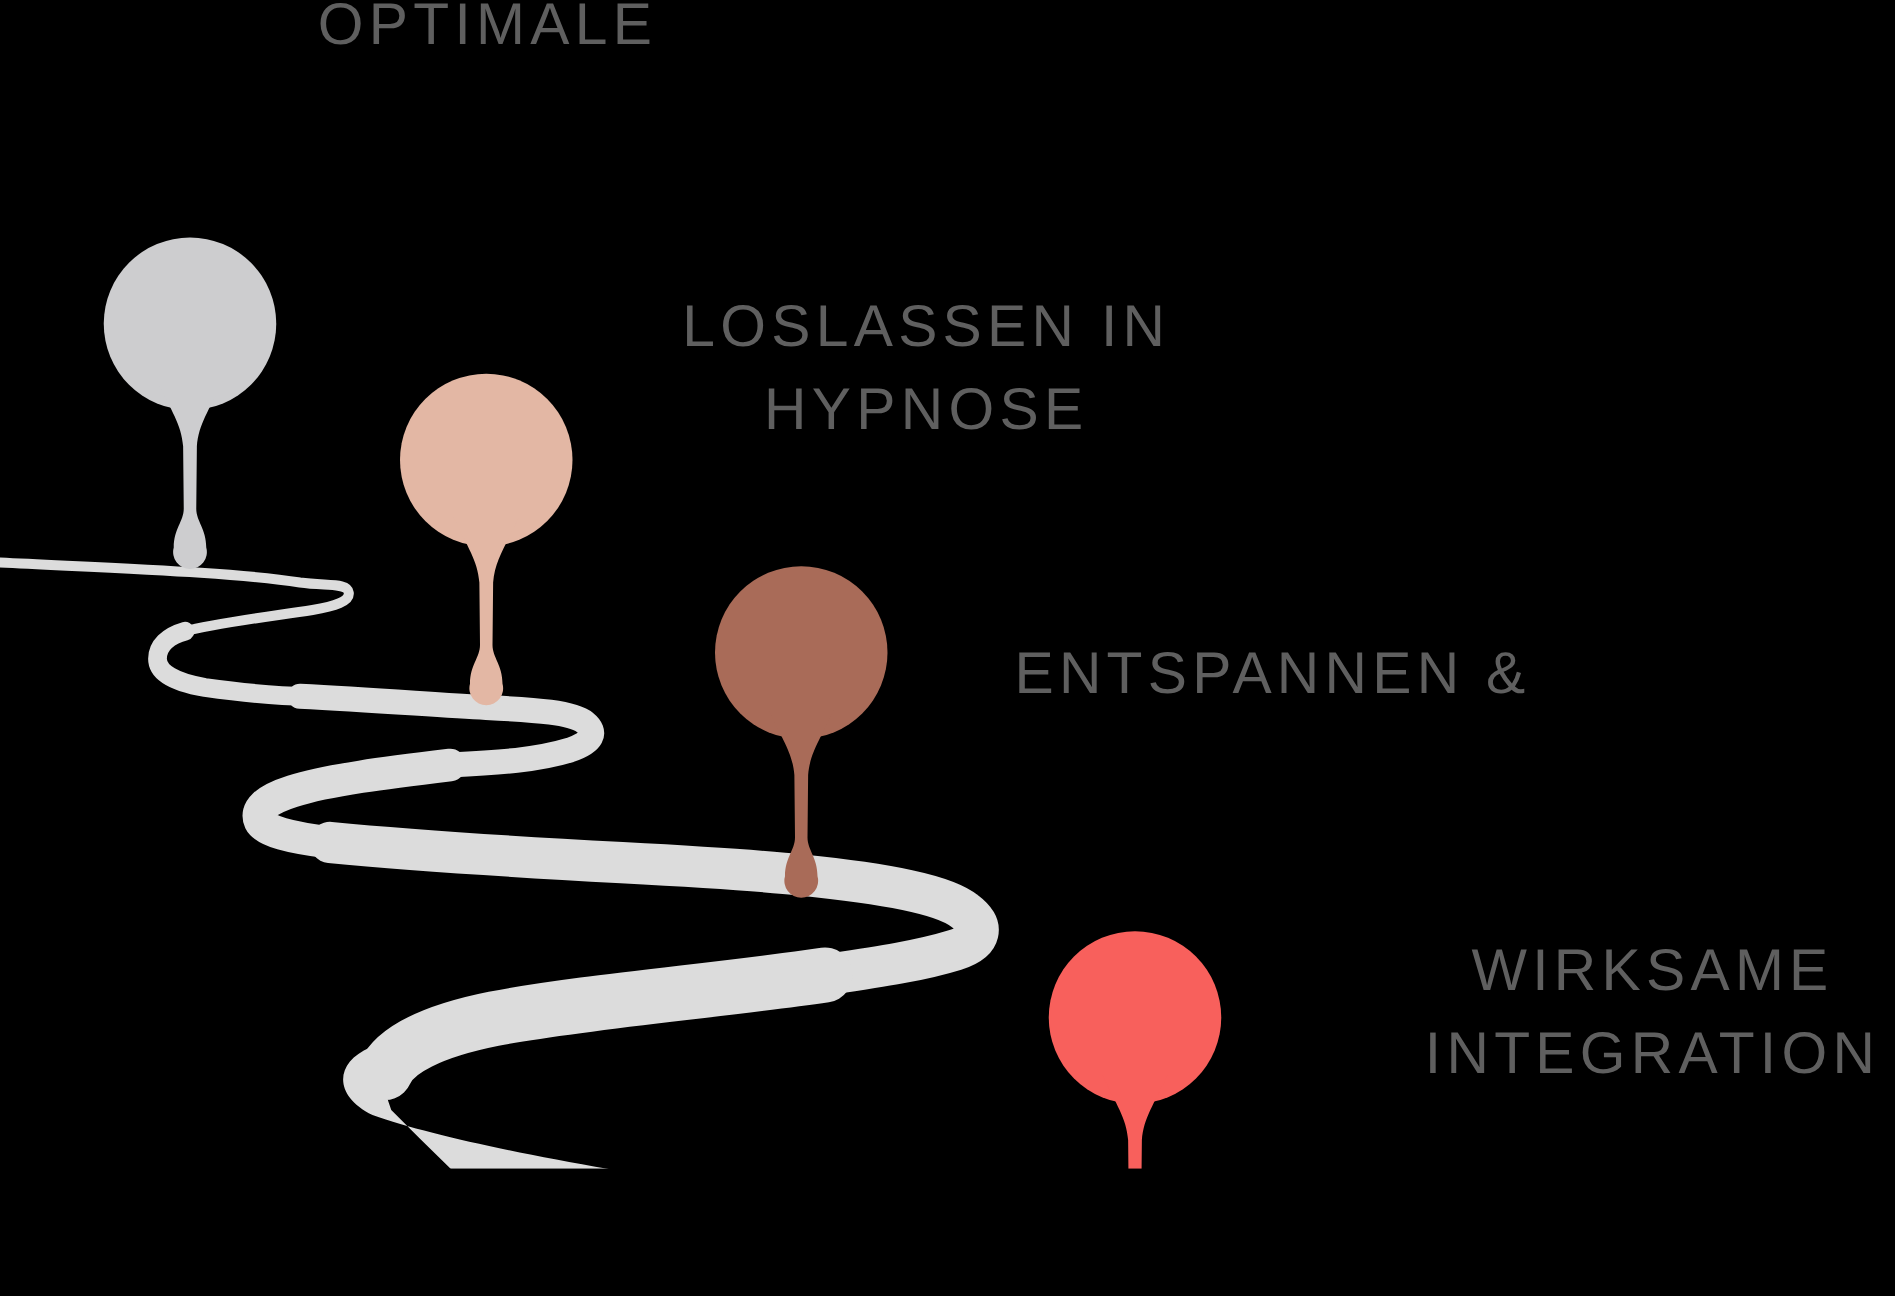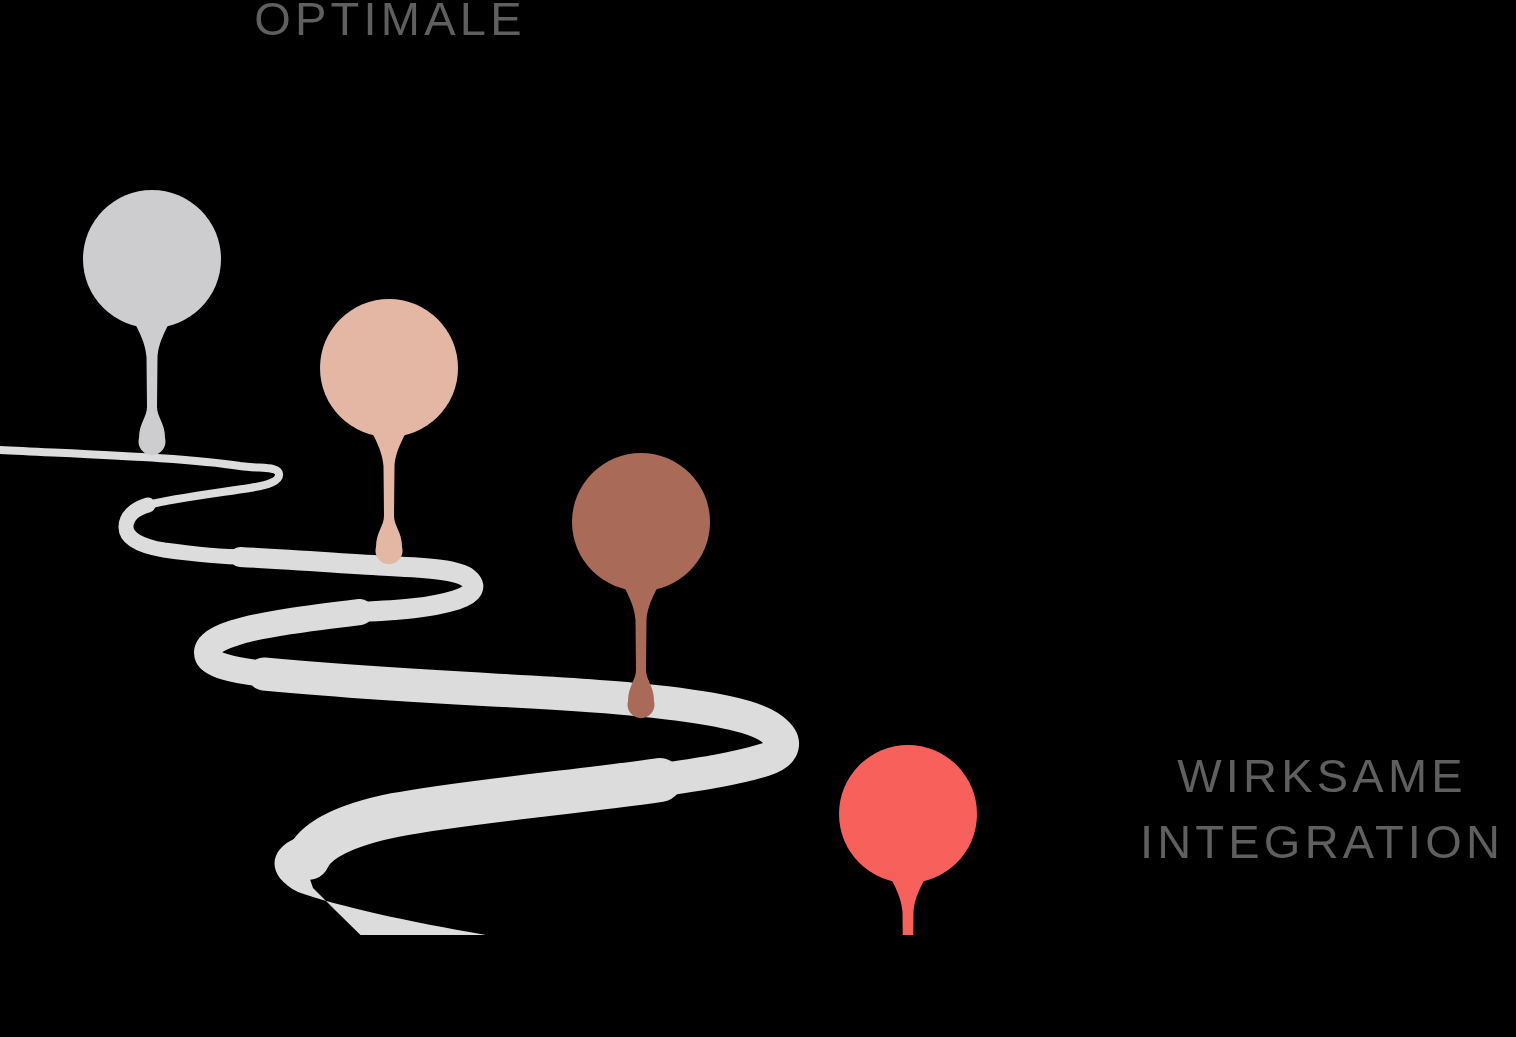--- a/index.html
+++ b/index.html
@@ -81,23 +81,26 @@
     <use href="#balloon-shape" xlink:href="#balloon-shape" transform="translate(389,368)" fill="#e3b7a4"></use>
     <use href="#balloon-shape" xlink:href="#balloon-shape" transform="translate(641,522)" fill="#a96b58"></use>
     <use href="#balloon-shape" xlink:href="#balloon-shape" transform="translate(908,814)" fill="#f8605c"></use>
   </svg>
 
   <div class="step-label" style="left:90px; top:-14px;">
     <span>OPTIMALE</span>
   </div>
 
   <div class="step-label" style="left:441px; top:228px;">
+    <span>LOSLASSEN IN</span>
+    <span>HYPNOSE</span>
   </div>
 
   <div class="step-label" style="left:718px; top:505px;">
+    <span>ENTSPANNEN &amp;</span>
   </div>
 
   <div class="step-label" style="left:1022px; top:743px;">
     <span>WIRKSAME</span>
     <span>INTEGRATION</span>
   </div>
 
 </div>
 
 </body></html>

